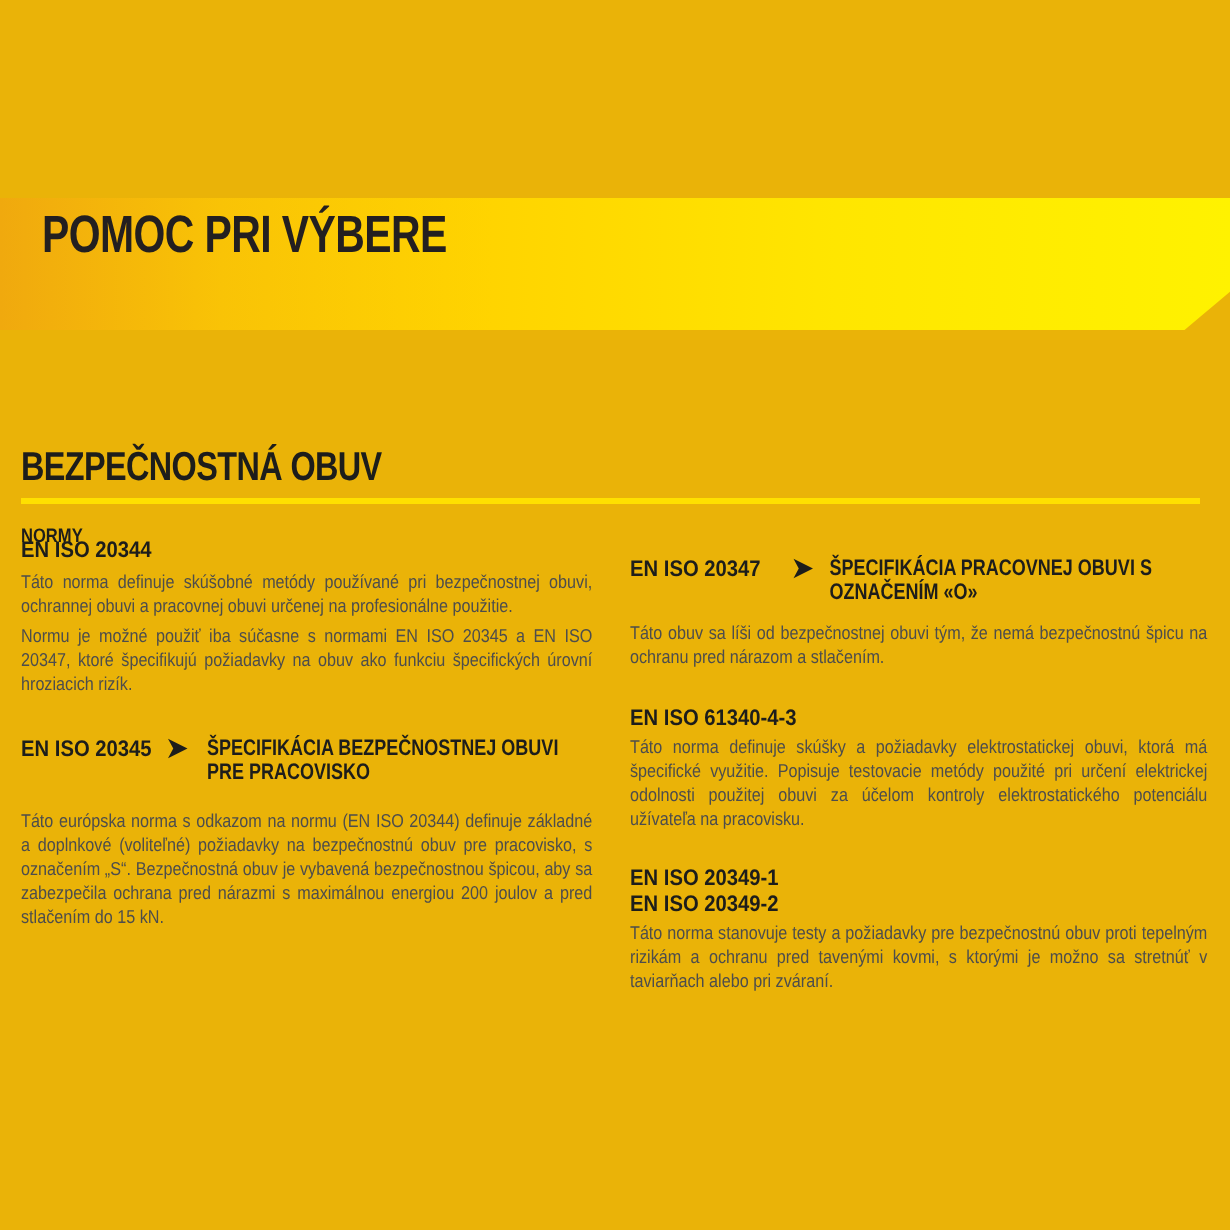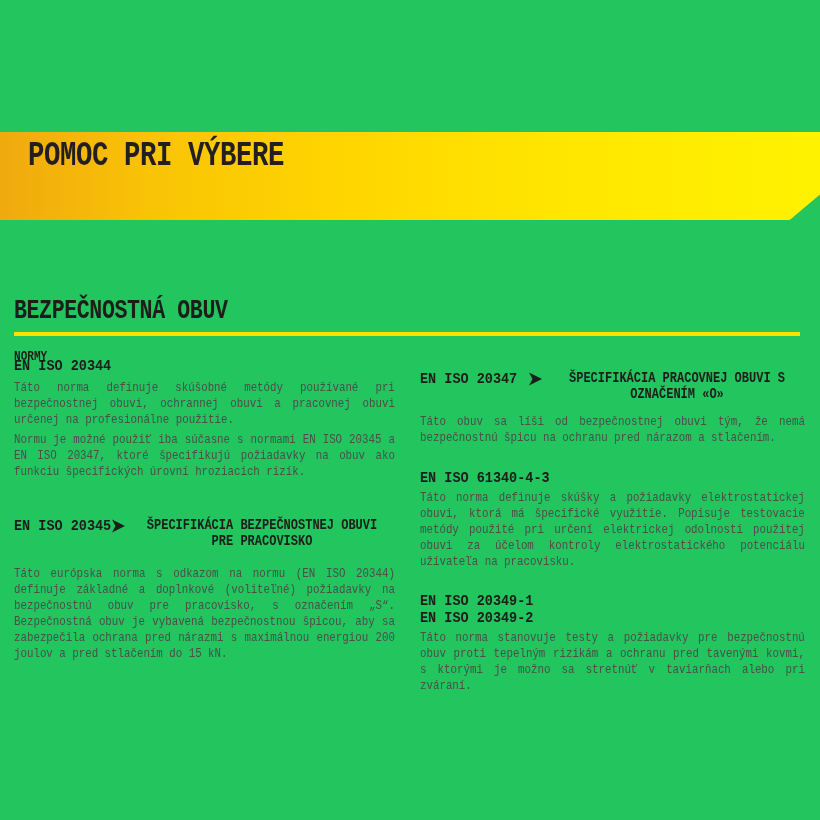--- a/index.html
+++ b/index.html
@@ -1,17 +1,17 @@
 <!DOCTYPE html>
 <html><head>
 <meta charset="utf-8">
 <style>
   html,body{margin:0;padding:0;background:#ffffff;}
-  .page{position:relative;width:820px;height:820px;background:#22c55e;overflow:hidden;
-        font-family:Liberation Mono, monospace;}
+  .page{position:relative;width:820px;height:820px;background:#eab308;overflow:hidden;
+        font-family:Liberation Sans, sans-serif;}
 
   
   .banner{position:absolute;left:0;top:132px;width:820px;height:88px;
           background:linear-gradient(90deg,#f0a90e 0%,#f9c306 18%,#ffd400 40%,#ffe600 68%,#fff200 100%);
           clip-path:polygon(0 0,100% 0,100% 71%,96.3% 100%,0 100%);}
   .banner-title{position:absolute;left:28px;top:7px;color:#231f20;
           font-size:35px;font-weight:bold;letter-spacing:-0.5px;line-height:1;
           transform:scaleX(0.78);transform-origin:0 0;white-space:nowrap;}
 
   
@@ -26,31 +26,31 @@
   .col{position:absolute;}
   .col-left{left:14px;top:359px;width:381px;}
   .col-right{left:420px;top:371px;width:385px;}
 
   .std-code{color:#1d1d1b;font-size:15px;font-weight:bold;line-height:15px;
           transform:scaleX(0.9);transform-origin:0 0;white-space:nowrap;}
   .body-text{color:#4d4d4d;font-size:12.4px;line-height:16px;text-align:justify;
           transform:scaleX(0.87);transform-origin:0 0;width:114.9%;margin:0;}
 
   
-  .std-row{position:relative;min-height:32px;text-align:center;}
+  .std-row{position:relative;min-height:32px;}
   .std-row .std-code{position:absolute;left:0;top:1px;}
   .std-row .arrow{position:absolute;top:1px;}
   .col-left  .std-row .arrow{left:97px;}
   .col-right .std-row .arrow{left:108px;}
   .std-title{color:#1d1d1b;font-size:15px;font-weight:bold;line-height:15.5px;
           transform:scaleX(0.8);transform-origin:0 0;width:310px;}
   .col-left  .std-title{margin-left:124px;}
   .col-right .std-title{margin-left:133px;}
 
-  .mt-p1L{margin-top:6px;} .mt-p2L{margin-top:4px;} .mt-stdL{margin-top:38px;} .mt-p3L{margin-top:16px;}
+  .mt-p1L{margin-top:6px;} .mt-p2L{margin-top:4px;} .mt-stdL{margin-top:27px;} .mt-p3L{margin-top:16px;}
   .mt-p1R{margin-top:11px;} .mt-c2R{margin-top:25px;} .mt-p2R{margin-top:4px;}
   .mt-c3R{margin-top:24px;} .c4R{margin-top:2px;} .mt-p3R{margin-top:4px;}
 </style>
 </head>
 <body>
 
 <div class="page">
 
   <div class="banner">
     <div class="banner-title">POMOC PRI VÝBERE</div>

